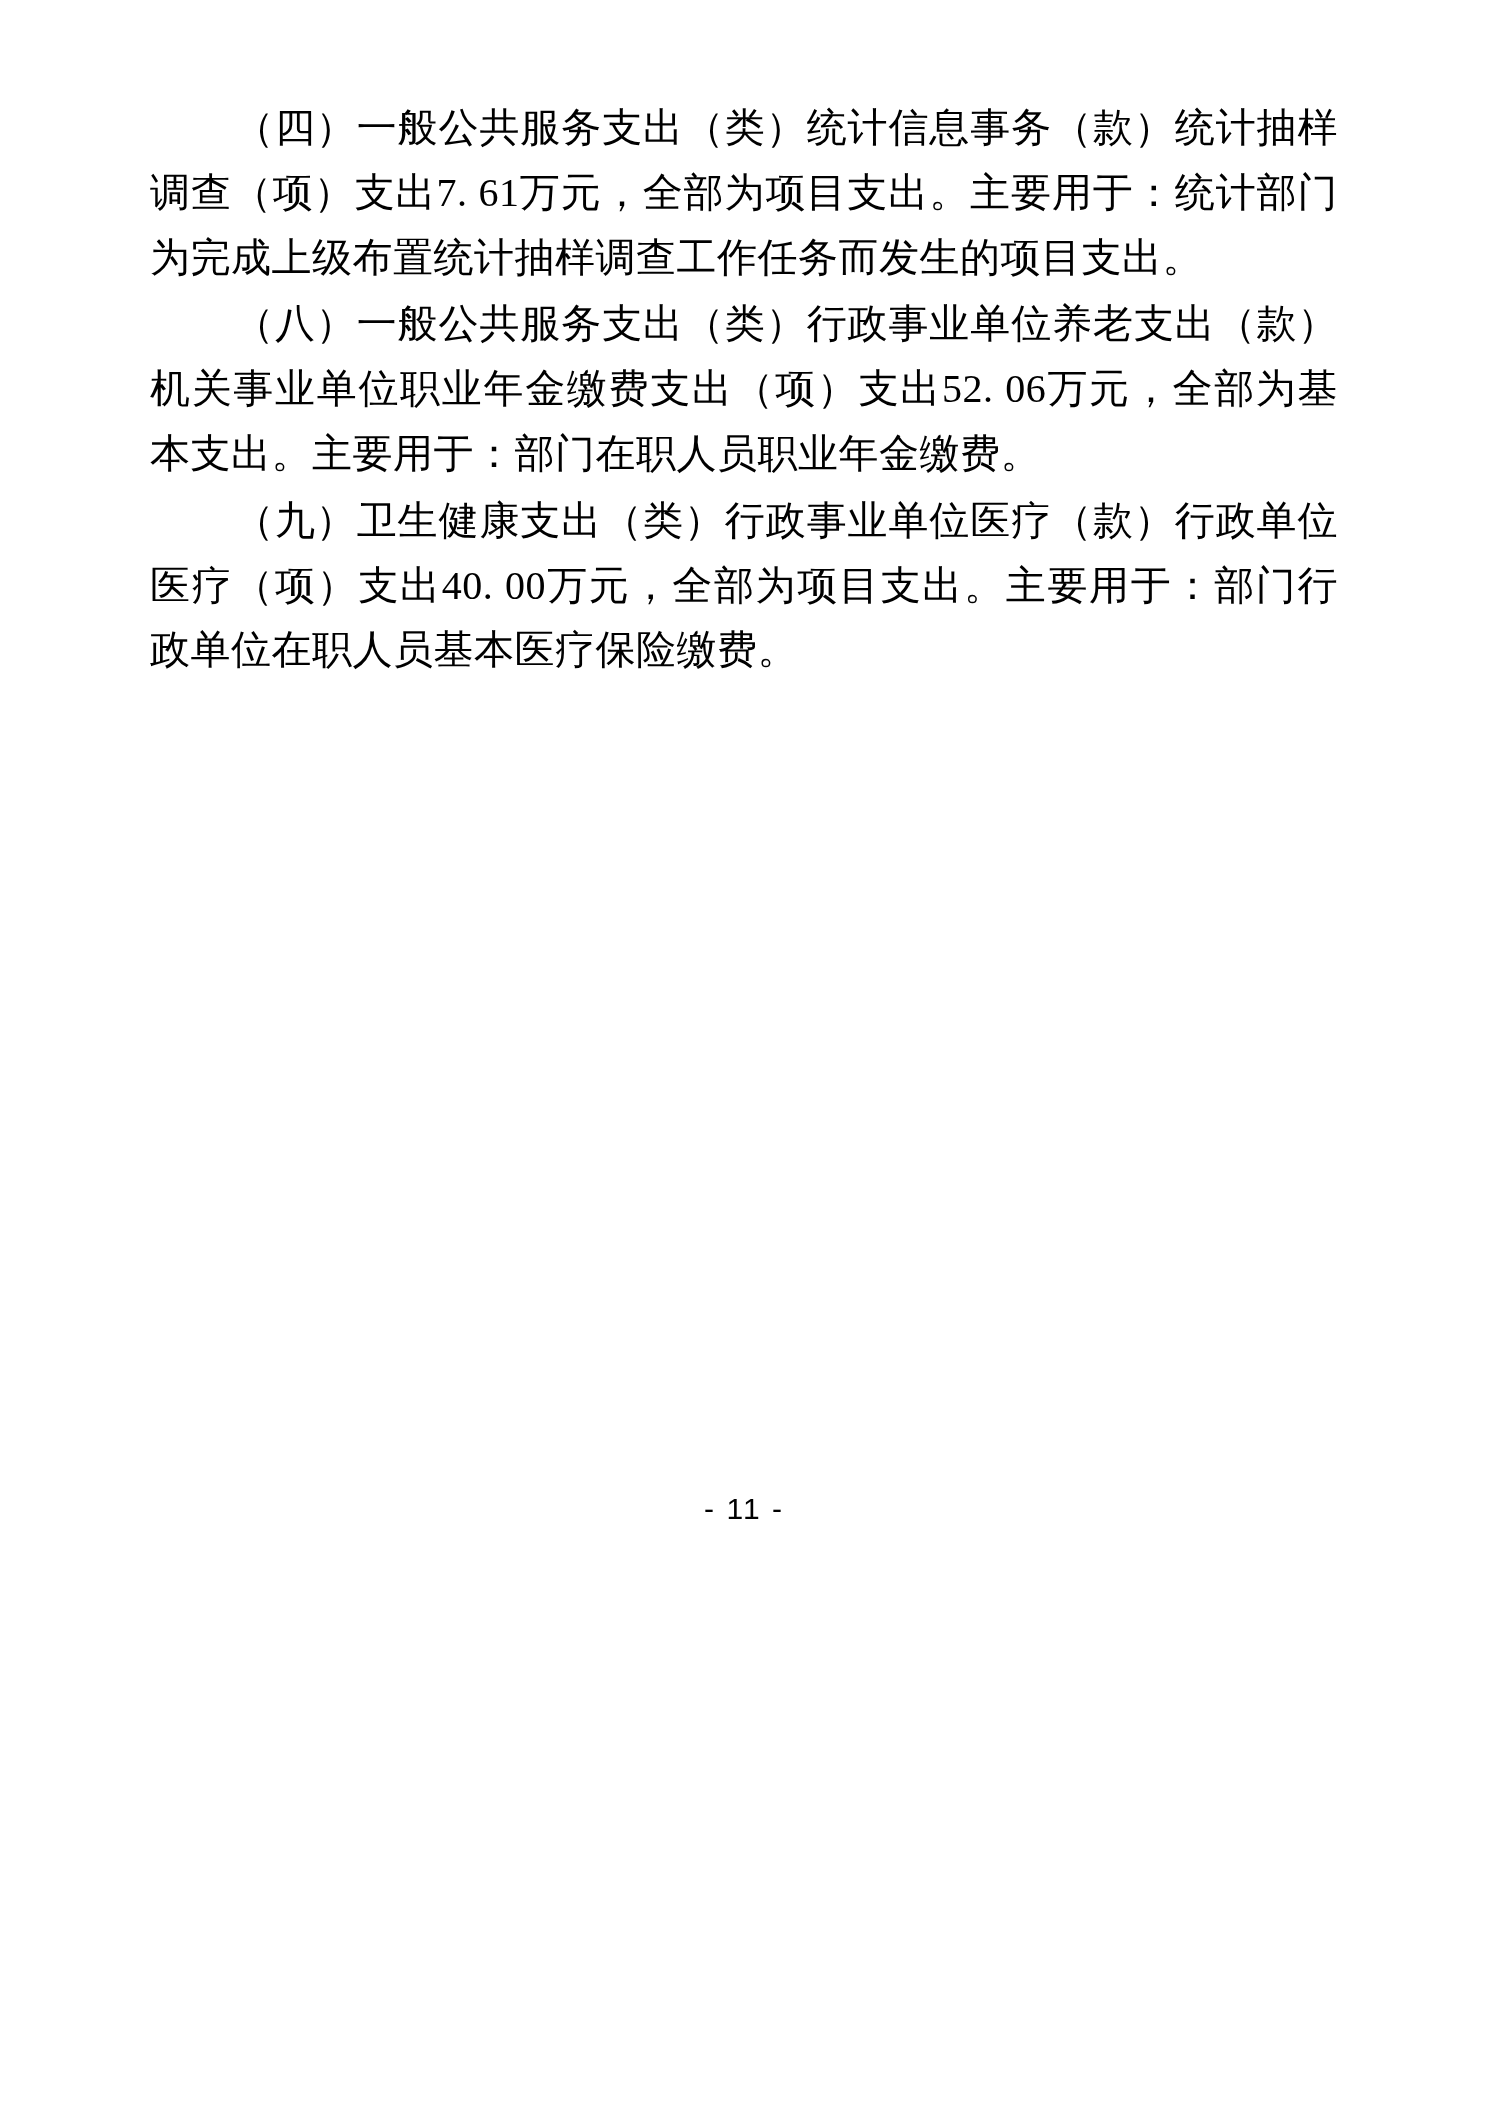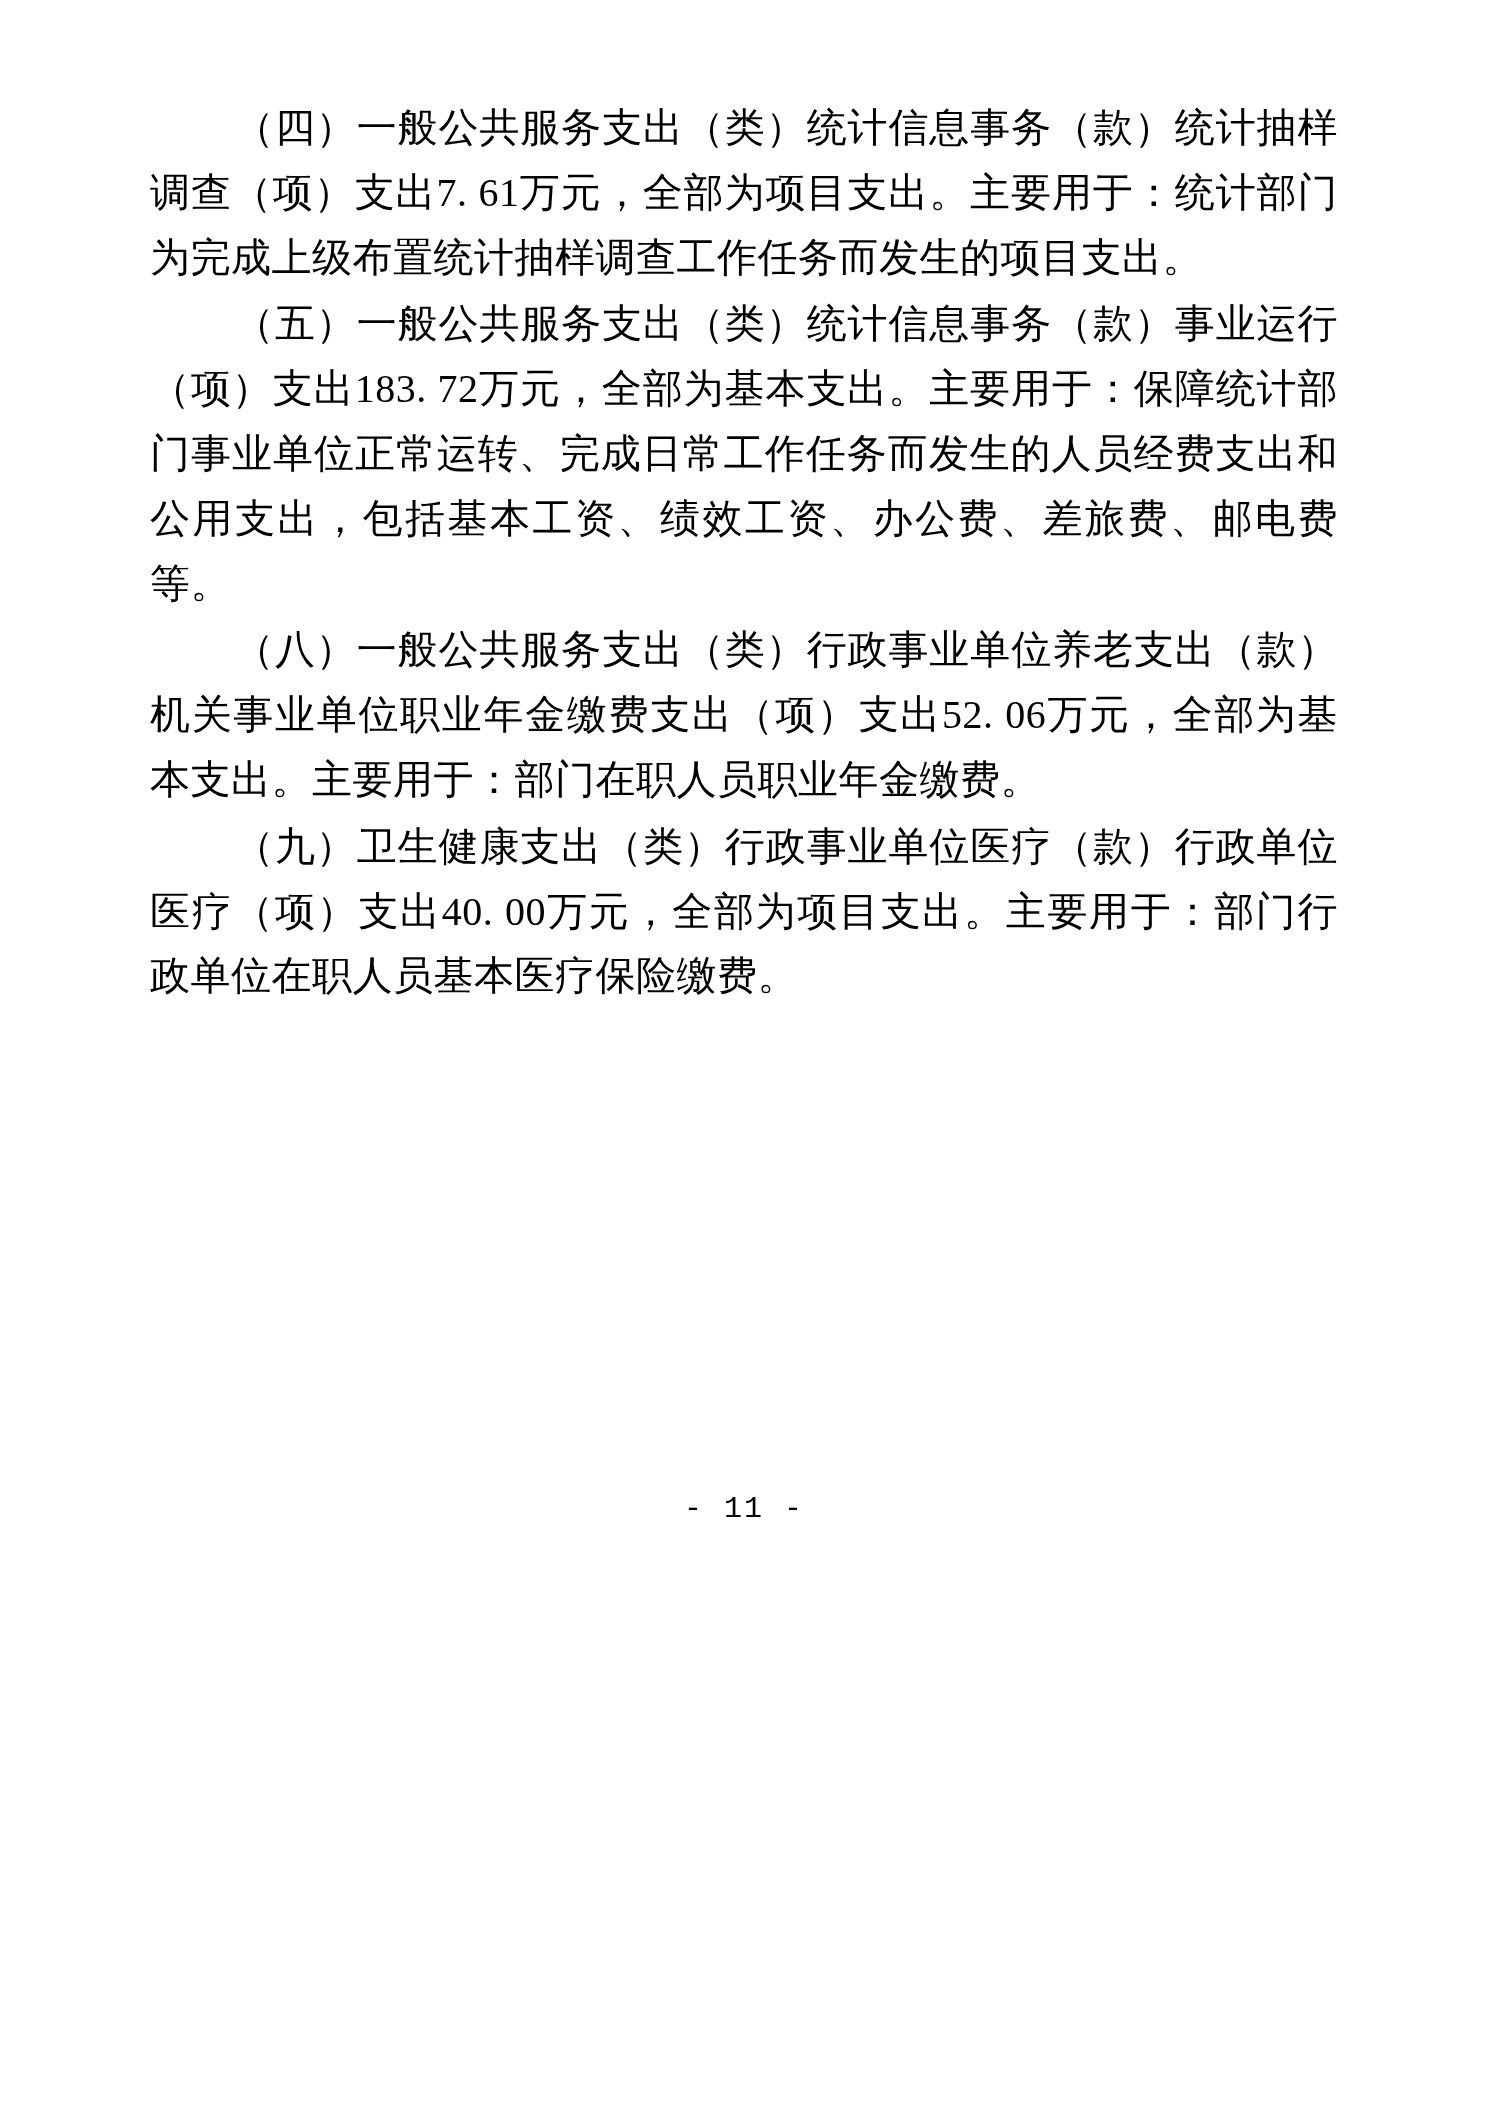--- a/index.html
+++ b/index.html
@@ -35,28 +35,27 @@
     text-align: justify;
     text-justify: inter-ideograph;
   }
   .page-number {
     position: absolute;
     left: 0;
     right: 0;
     bottom: 58px;
     text-align: center;
     font-size: 30px;
-    font-family: Liberation Mono, monospace;
+    font-family: Liberation Sans, sans-serif;
     letter-spacing: 2px;
   }
 </style>
 </head>
 <body>
 
 <div class="page">
   <div class="body-text">
     <p class="para">（四）一般公共服务支出（类）统计信息事务（款）统计抽样调查（项）支出7. 61万元，全部为项目支出。主要用于：统计部门为完成上级布置统计抽样调查工作任务而发生的项目支出。</p>
-    <p class="para">（五）一般公共服务支出（类）统计信息事务（款）事业运行（项）支出183. 72万元，全部为基本支出。主要用于：保障统计部门事业单位正常运转、完成日常工作任务而发生的人员经费支出和公用支出，包括基本工资、绩效工资、办公费、差旅费、邮电费等。</p>
     <p class="para">（八）一般公共服务支出（类）行政事业单位养老支出（款）机关事业单位职业年金缴费支出（项）支出52. 06万元，全部为基本支出。主要用于：部门在职人员职业年金缴费。</p>
     <p class="para">（九）卫生健康支出（类）行政事业单位医疗（款）行政单位医疗（项）支出40. 00万元，全部为项目支出。主要用于：部门行政单位在职人员基本医疗保险缴费。</p>
   </div>
   <div class="page-number">- 11 -</div>
 </div>
 
 </body></html>

